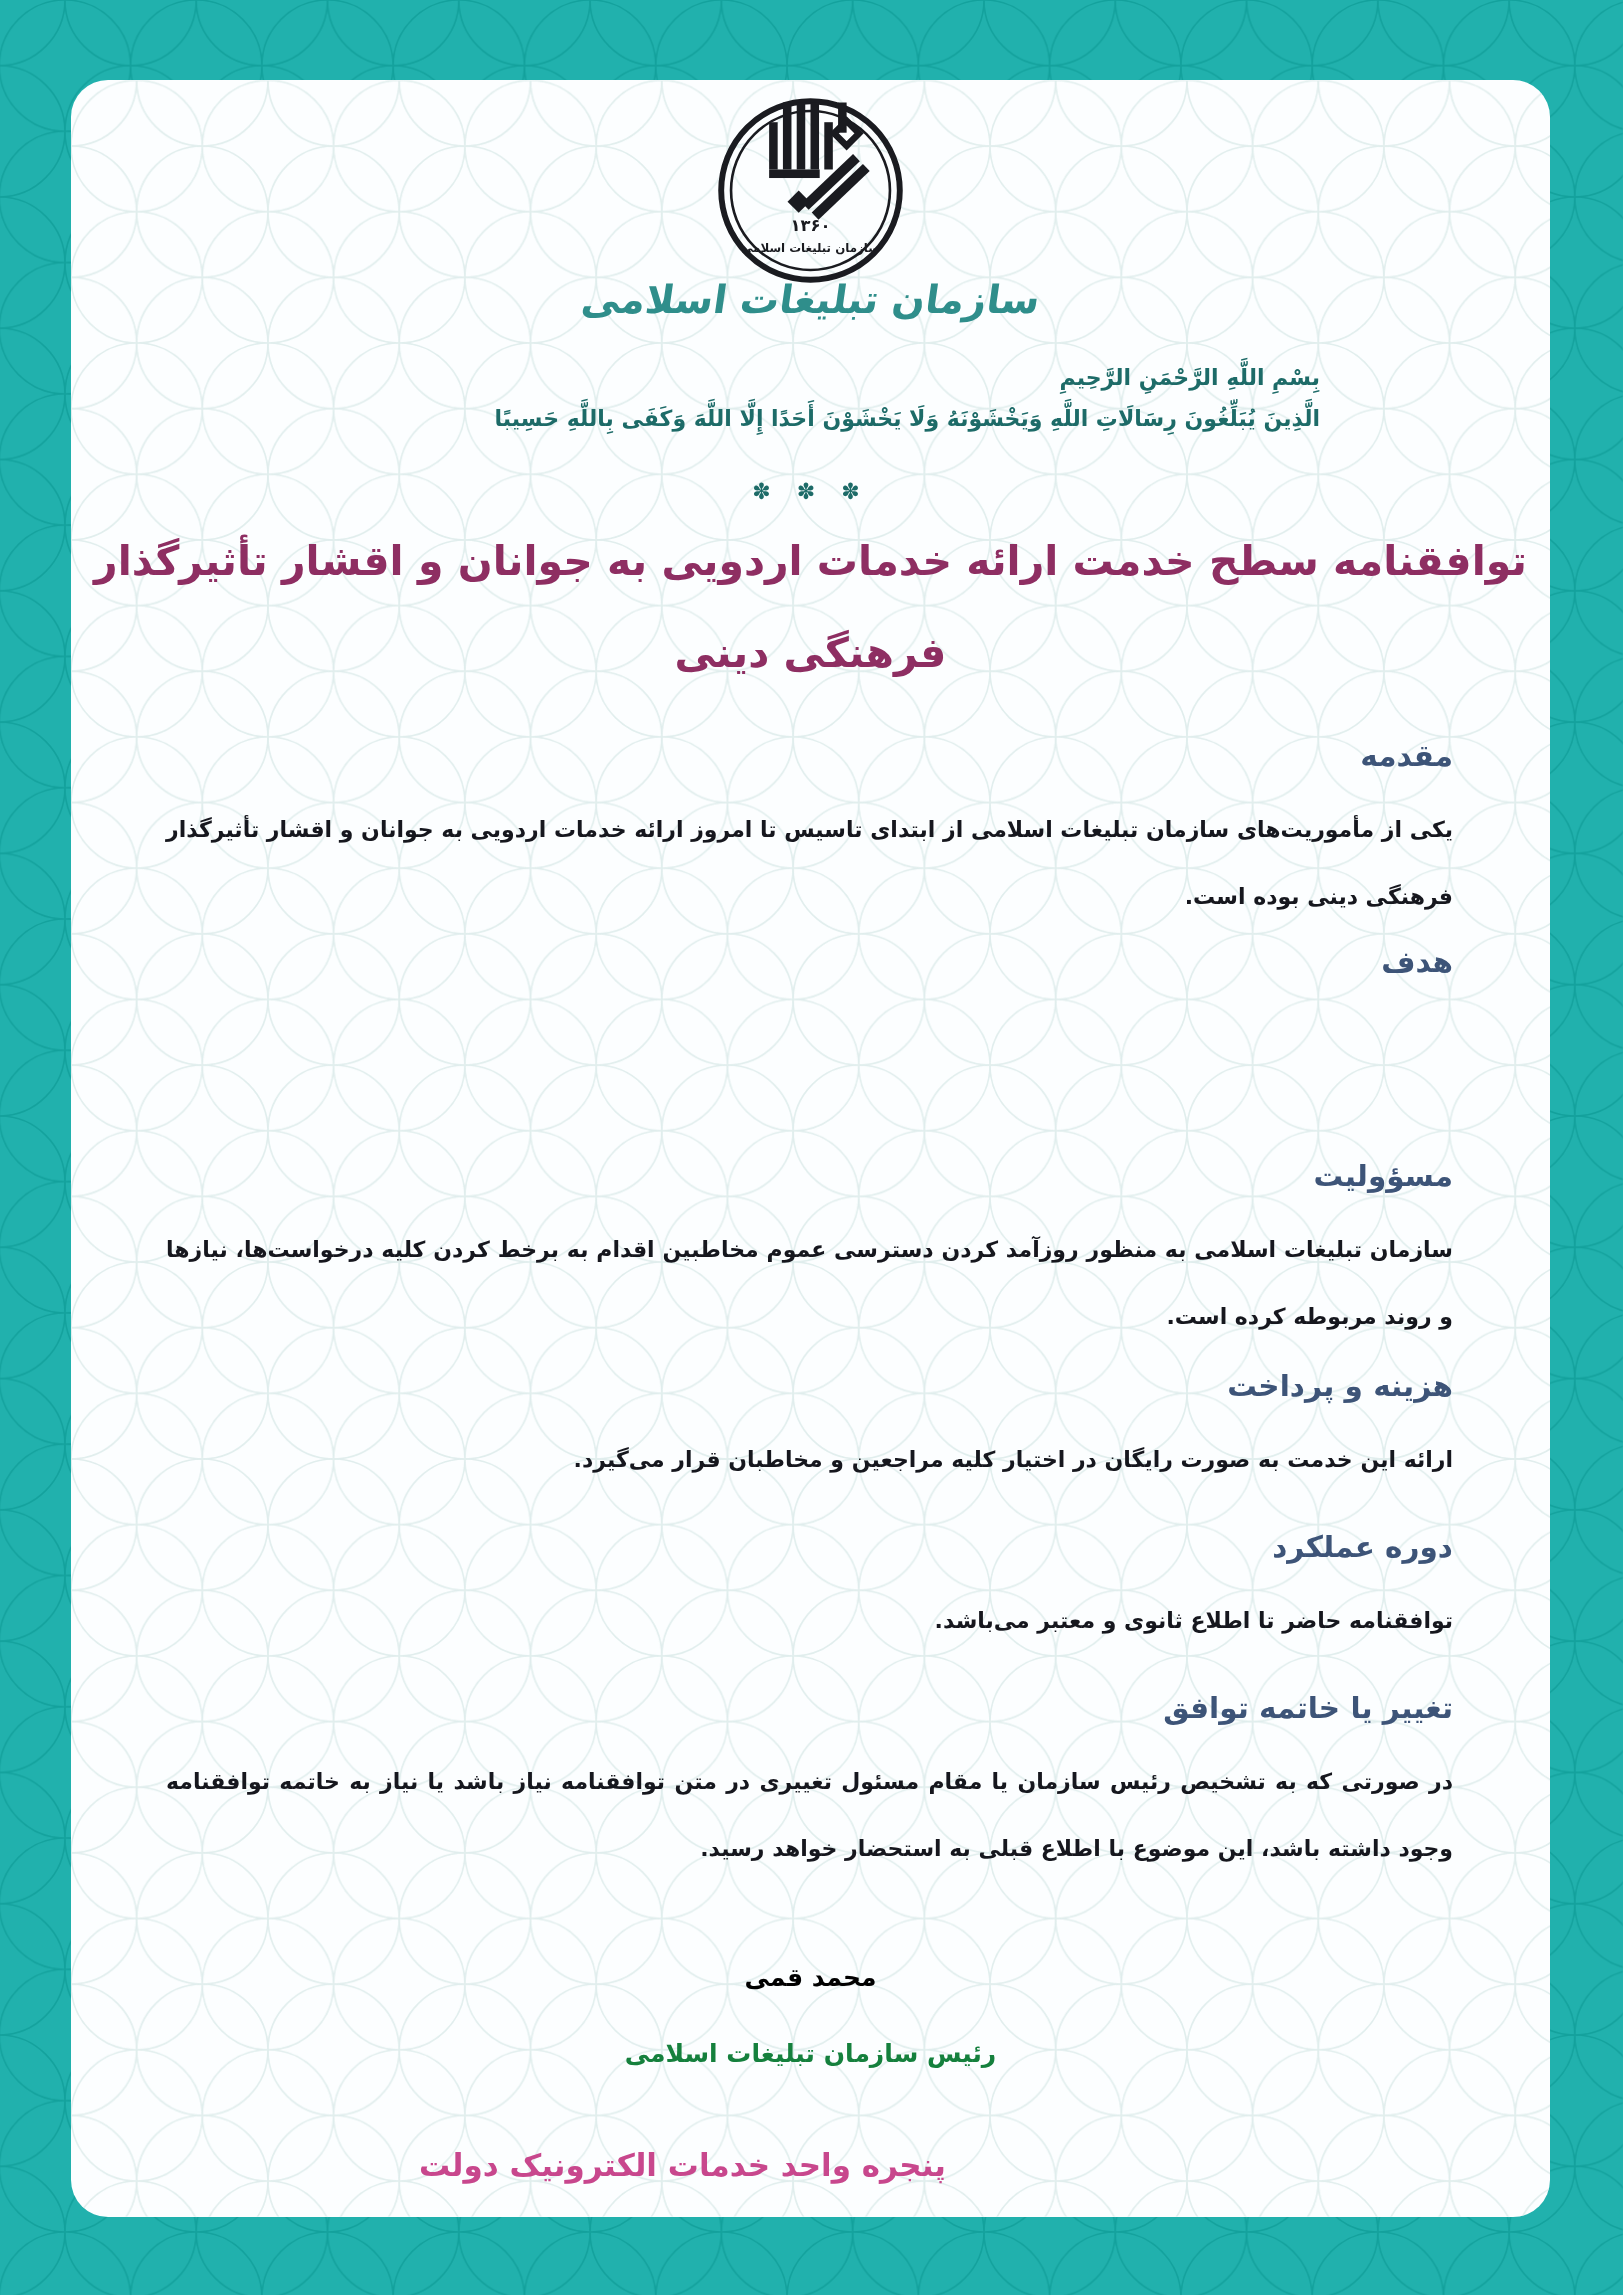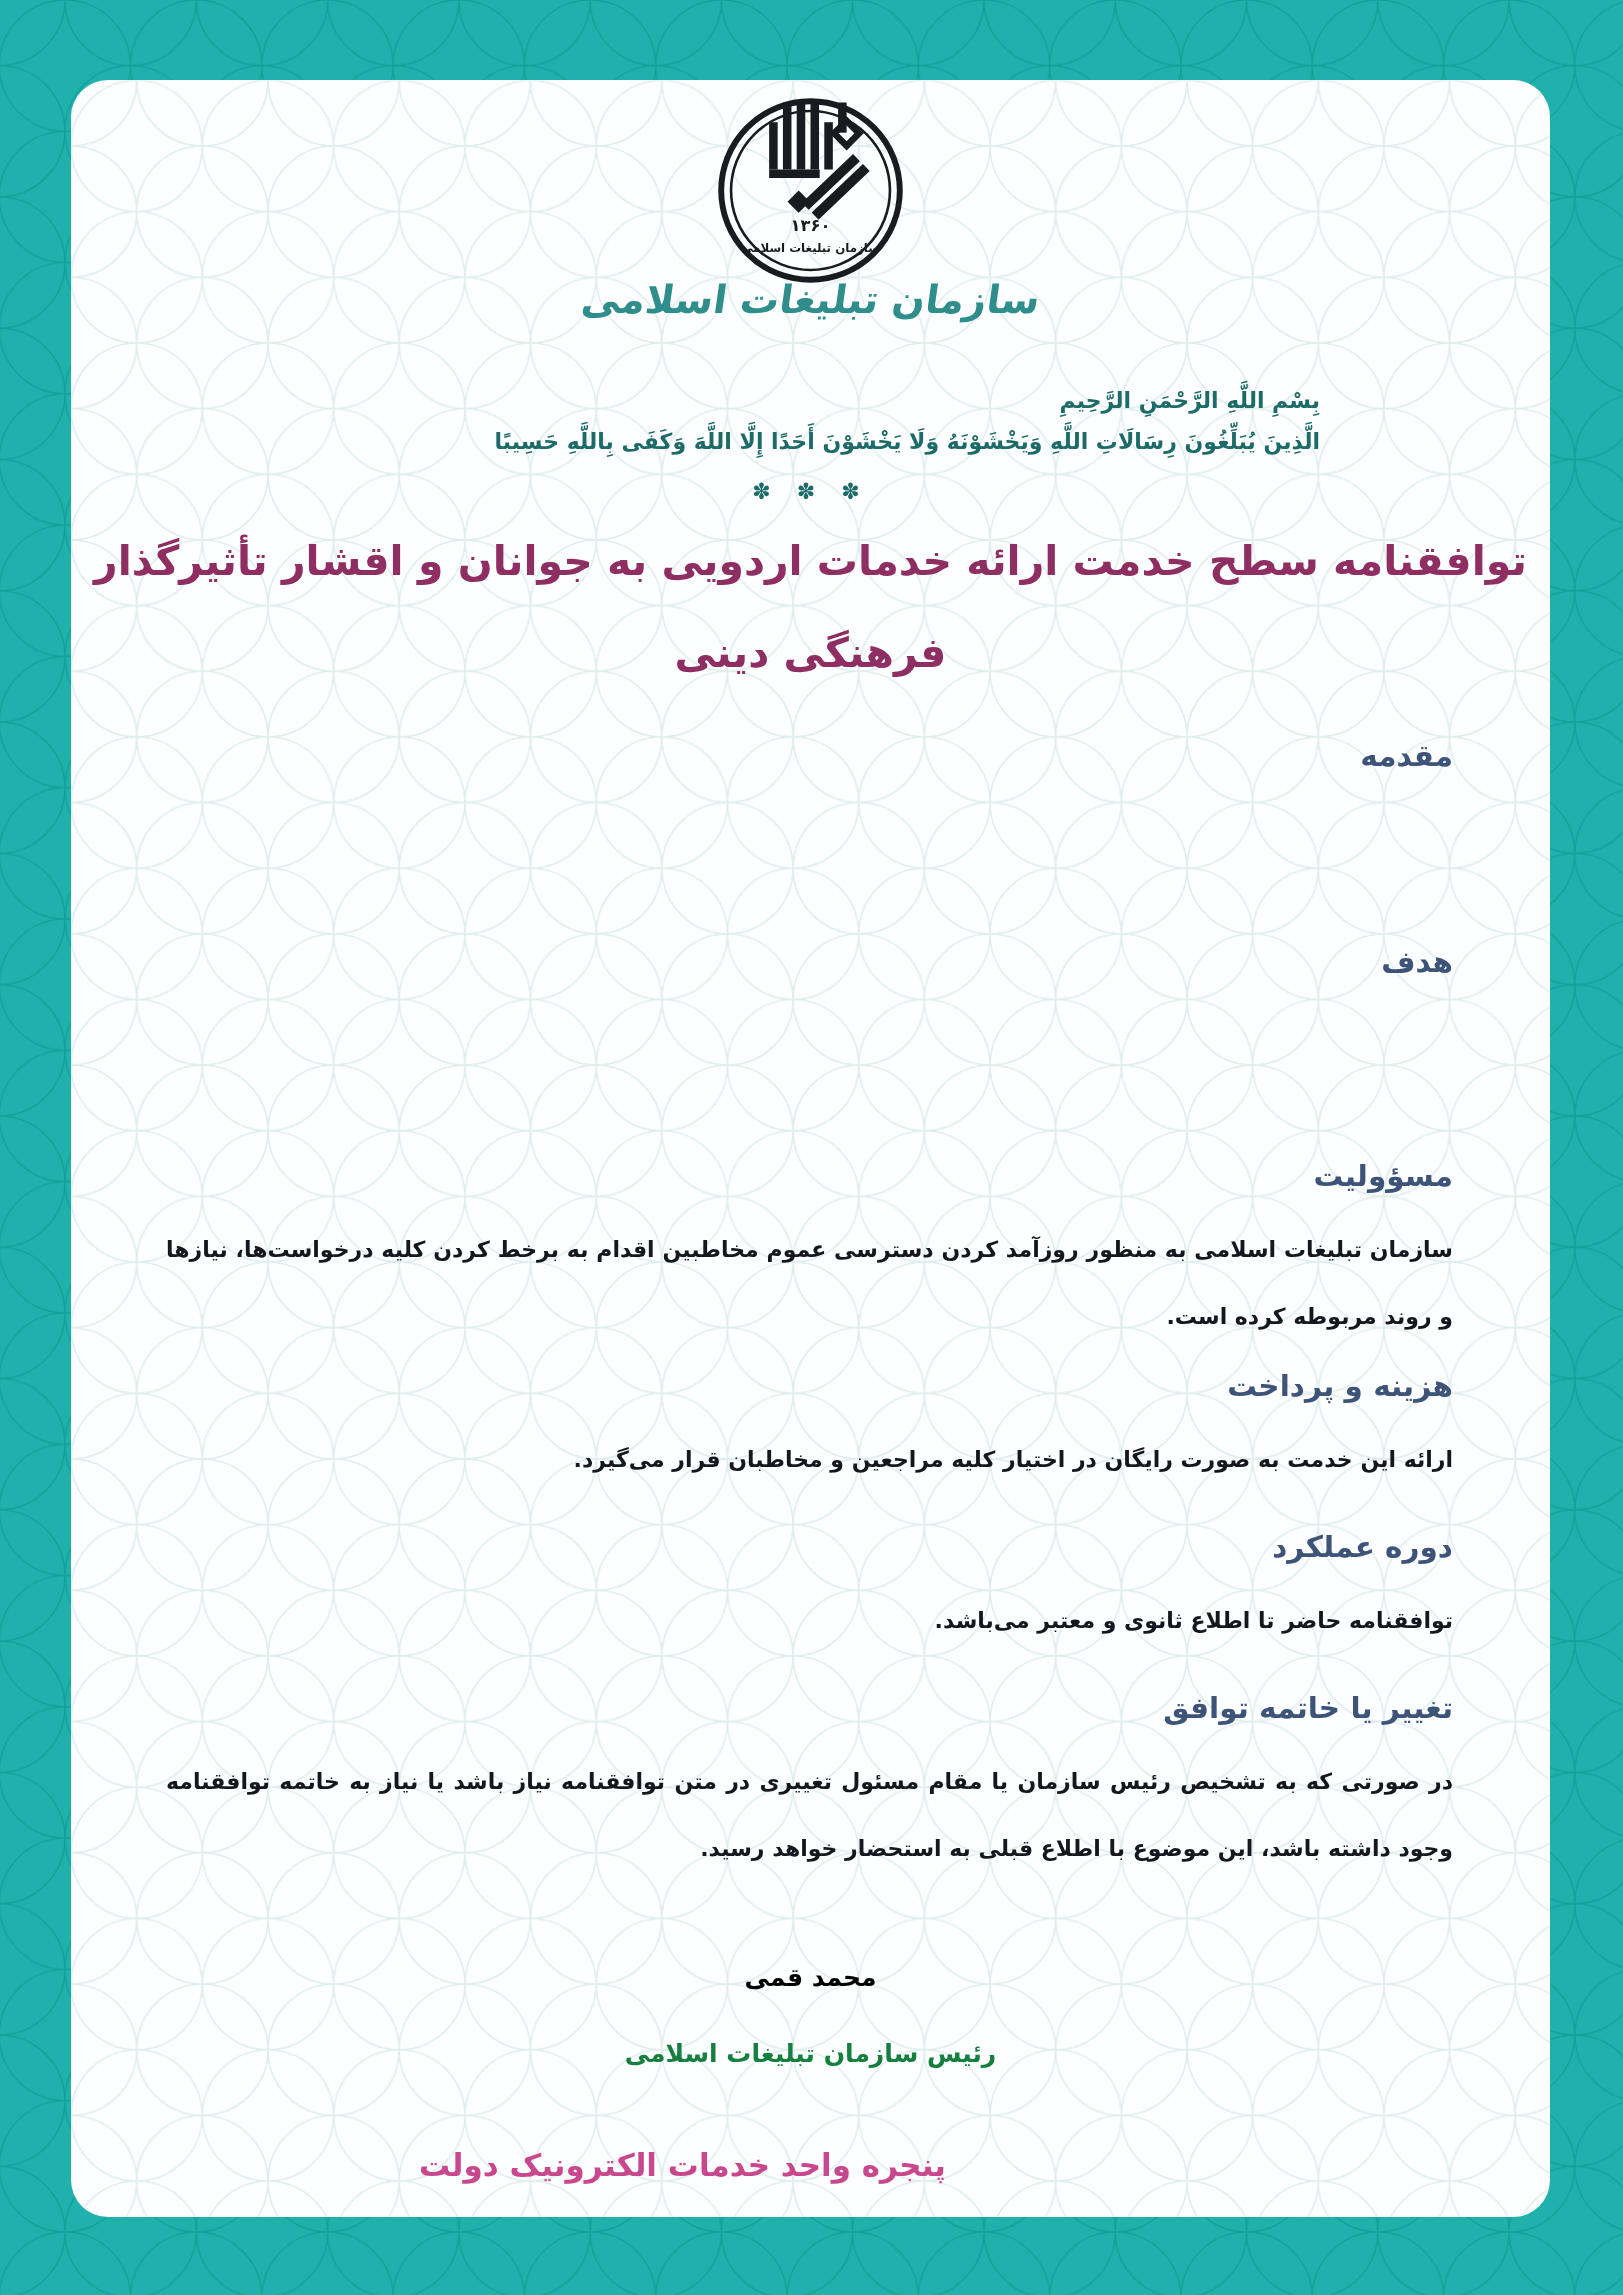--- a/index.html
+++ b/index.html
@@ -16,21 +16,21 @@
         background:var(--card_bg);border-radius:37px;overflow:hidden;}
   .card .pattern-layer{opacity:.85;}
   .abs{position:absolute;}
   .center{left:0;right:0;text-align:center;}
 
   .emblem{left:641px;top:11.8px;}
   .wordmark{top:197px;font-size:39px;font-weight:700;color:var(--wordmark_teal);}
   .wordmark span{display:inline-block;transform:skewX(-8deg);}
 
   .verse-block{right:230px;top:277px;text-align:right;color:var(--verse_teal);
-               font-weight:700;font-size:22px;line-height:41px;margin-top:23px;}
+               font-weight:700;font-size:22px;line-height:41px;}
   .ornament{top:399px;color:var(--verse_teal);font-size:22px;letter-spacing:9.2px;font-weight:700;}
 
   .doc-title{top:435px;color:var(--title_magenta);font-size:41px;font-weight:800;line-height:92px;}
 
   .sec{left:95px;right:97px;}
   .sec h2{text-align:right;color:var(--heading_blue);font-size:29.5px;font-weight:800;line-height:39px;}
   .sec p{margin-top:19.7px;color:var(--body_text);font-size:22px;font-weight:700;
          line-height:67px;text-align:justify;}
   .sec.single p{text-align:right;}
 
@@ -108,20 +108,21 @@
 
     <div class="abs center ornament">✽ ✽ ✽</div>
 
     <div class="abs center doc-title">
       <div>توافقنامه سطح خدمت ارائه خدمات اردویی به جوانان و اقشار تأثیرگذار</div>
       <div>فرهنگی دینی</div>
     </div>
 
     <section class="abs sec" style="top:657px">
       <h2>مقدمه</h2>
+      <p>یکی از مأموریت‌های سازمان تبلیغات اسلامی از ابتدای تاسیس تا امروز ارائه خدمات اردویی به جوانان و اقشار تأثیرگذار فرهنگی دینی بوده است.</p>
     </section>
 
     <section class="abs sec" style="top:863px">
       <h2>هدف</h2>
     </section>
 
     <section class="abs sec" style="top:1077px">
       <h2>مسؤولیت</h2>
       <p>سازمان تبلیغات اسلامی به منظور روزآمد کردن دسترسی عموم مخاطبین اقدام به برخط کردن کلیه درخواست‌ها، نیازها و روند مربوطه کرده است.</p>
     </section>

